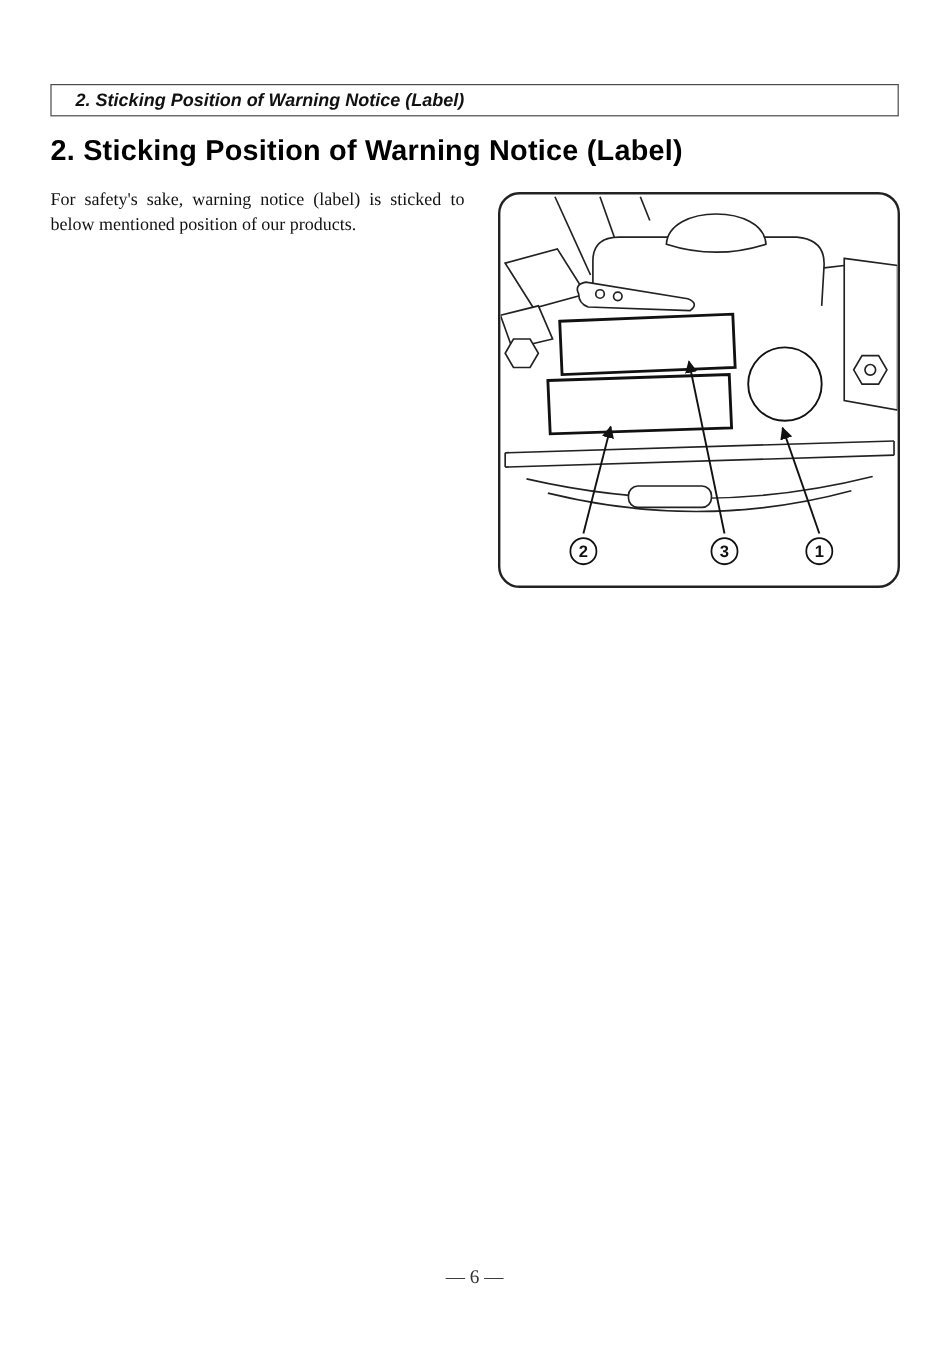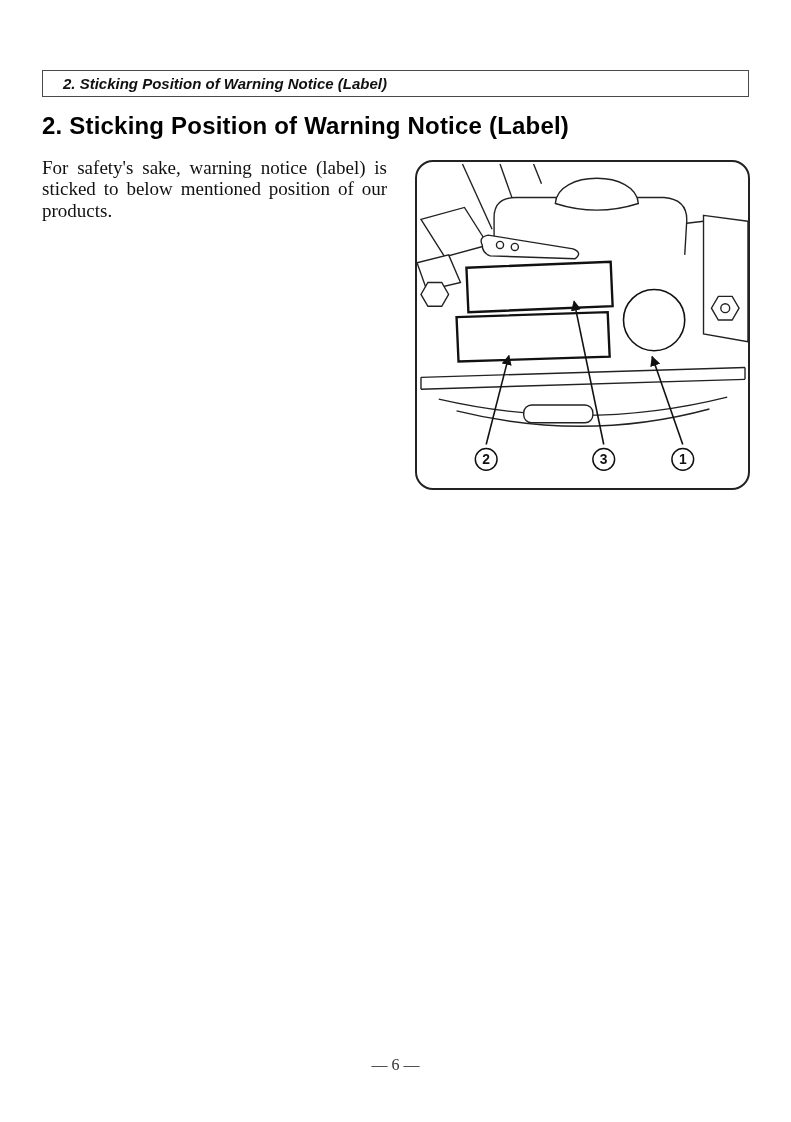--- a/index.html
+++ b/index.html
@@ -32,21 +32,21 @@
     font-family: "Liberation Sans", sans-serif;
     font-weight: bold;
     font-size: 24px;
     letter-spacing: 0.2px;
     color: #000;
   }
   .body-text {
     position: absolute;
     left: 42px; top: 157px;
     width: 345px;
-    font-size: 19px;
+    font-size: 15px;
     line-height: 21.4px;
     text-align: justify;
     color: #111;
   }
   .body-text p { margin: 0; }
   .figure-box {
     position: absolute;
     left: 415px; top: 160px;
     width: 335px; height: 330px;
     border: 2px solid #222;

